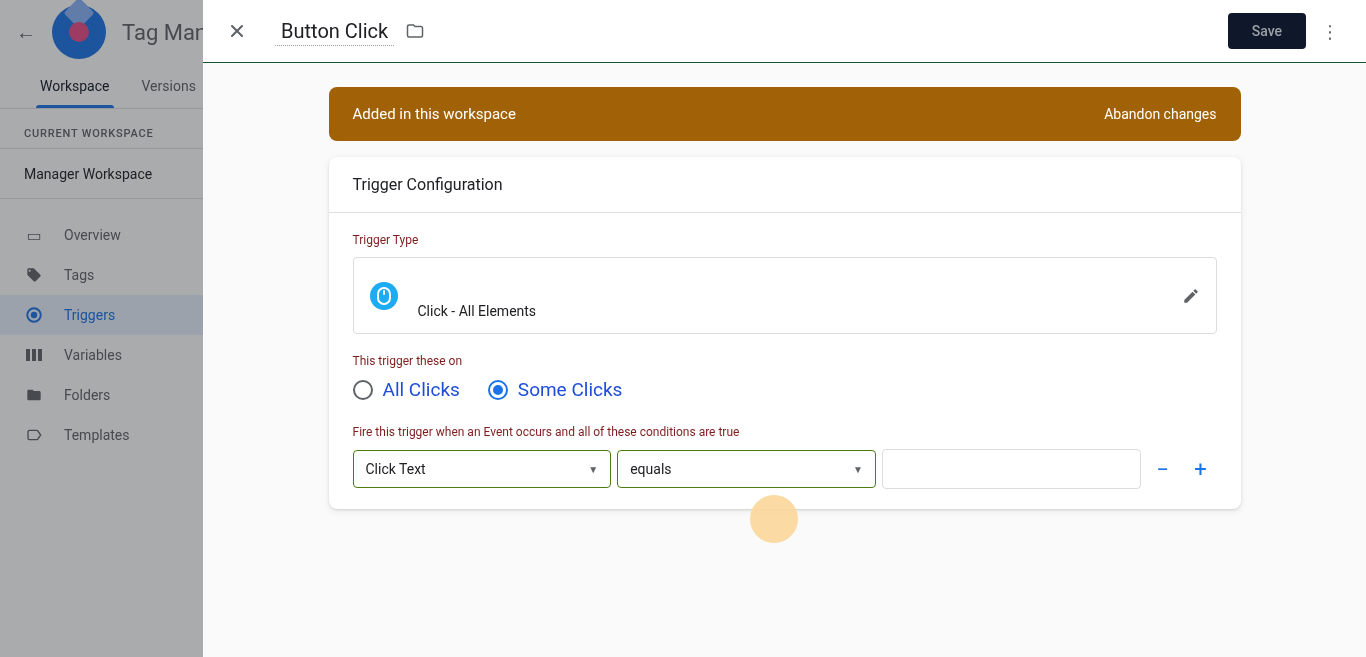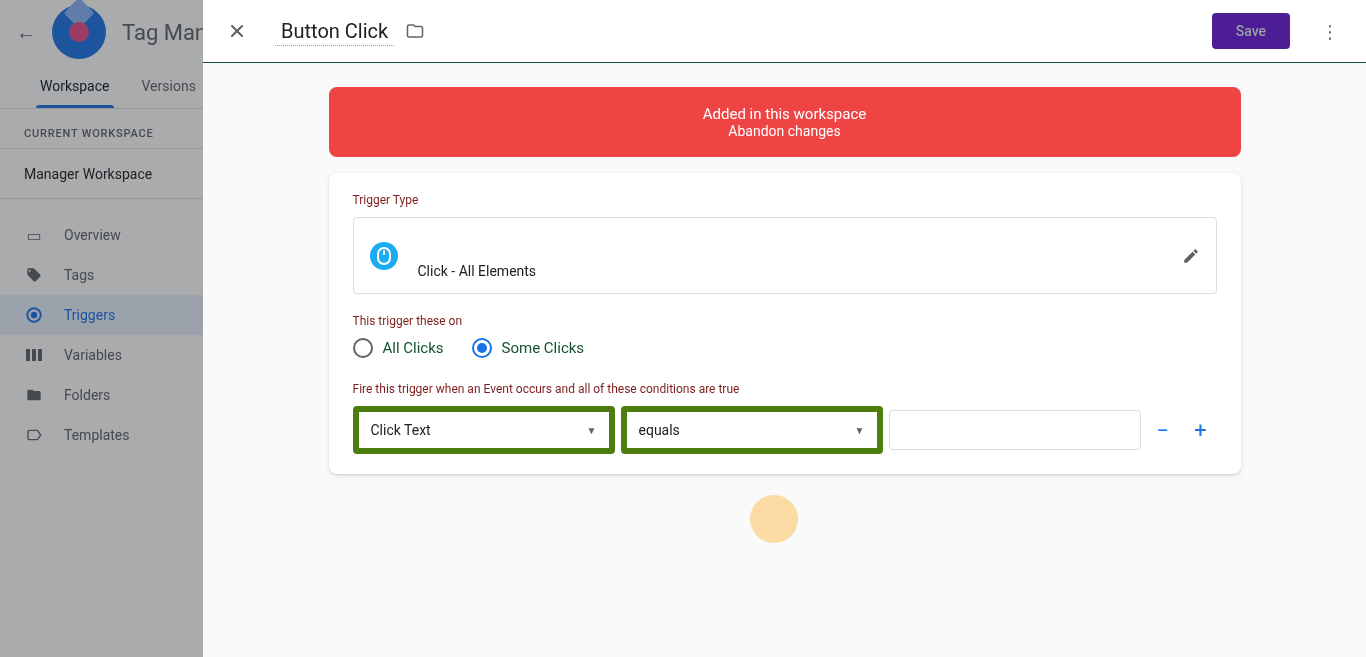--- a/index.html
+++ b/index.html
@@ -185,56 +185,55 @@
       border-bottom: 1px dotted #9e9e9e;
     }
     .panel-folder {
       margin-left: 12px;
       color: #5f6368;
       width: 18px;
       height: 18px;
     }
     .panel-spacer { flex: 1; }
     .panel-save {
-      background: #4c1d95;
+      background: #0f172a;
       color: #9aa0a6;
       border: none;
       padding: 10px 24px;
       border-radius: 4px;
       font-size: 14px;
       font-weight: 500;
-      margin-right: 28px;
+      margin-right: 12px;
     }
     .panel-more {
       color: #5f6368;
       font-size: 18px;
       width: 24px;
       text-align: center;
       cursor: pointer;
     }
     .panel-body {
       background: #fafafa;
       height: calc(100% - 63px);
       overflow-y: auto;
       padding: 24px 0;
     }
     .content-wrap {
       width: 912px;
       margin: 0 auto;
     }
     .banner {
-      background: #ef4444;
+      background: #a16207;
       color: #fff;
       border-radius: 8px;
       padding: 18px 24px;
       display: flex;
       justify-content: space-between;
       align-items: center;
       margin-bottom: 16px;
-      flex-direction: column;
     }
     .banner-text {
       font-size: 15px;
     }
     .banner-action {
       font-size: 14px;
       cursor: pointer;
     }
     .card {
       background: #fff;
@@ -307,22 +306,22 @@
     .radio-row {
       display: flex;
       gap: 28px;
       margin-bottom: 24px;
       align-items: center;
     }
     .radio-opt {
       display: flex;
       align-items: center;
       gap: 10px;
-      font-size: 15px;
-      color: #14532d;
+      font-size: 19px;
+      color: #1d4ed8;
     }
     .radio-circle {
       width: 20px;
       height: 20px;
       border-radius: 50%;
       border: 2px solid #5f6368;
       position: relative;
     }
     .radio-circle.checked {
       border-color: #1a73e8;
@@ -337,21 +336,21 @@
       border-radius: 50%;
       background: #1a73e8;
       transform: translate(-50%, -50%);
     }
     .filter-row {
       display: flex;
       gap: 6px;
       align-items: center;
     }
     .select-box {
-      border: 6px solid #4d7c0f;
+      border: 1px solid #4d7c0f;
       border-radius: 4px;
       padding: 10px 12px;
       display: flex;
       justify-content: space-between;
       align-items: center;
       font-size: 14px;
       color: #202124;
       flex: 1;
       min-width: 0;
     }
@@ -480,20 +479,21 @@
     <button class="panel-save">Save</button>
     <div class="panel-more">⋮</div>
   </div>
   <div class="panel-body">
     <div class="content-wrap">
       <div class="banner">
         <span class="banner-text">Added in this workspace</span>
         <span class="banner-action">Abandon changes</span>
       </div>
       <div class="card">
+        <div class="card-header">Trigger Configuration</div>
         <div class="card-body">
           <div class="section-label">Trigger Type</div>
           <div class="type-row">
             <div class="type-icon"></div>
             <div class="type-text">Click - All Elements</div>
             <svg class="pencil" viewBox="0 0 24 24" fill="#5f6368">
                 <path d="M3 17.25V21h3.75L17.81 9.94l-3.75-3.75L3 17.25zM20.71 7.04c.39-.39.39-1.02 0-1.41l-2.34-2.34c-.39-.39-1.02-.39-1.41 0l-1.83 1.83 3.75 3.75 1.83-1.83z"></path>
               </svg>
           </div>
 

